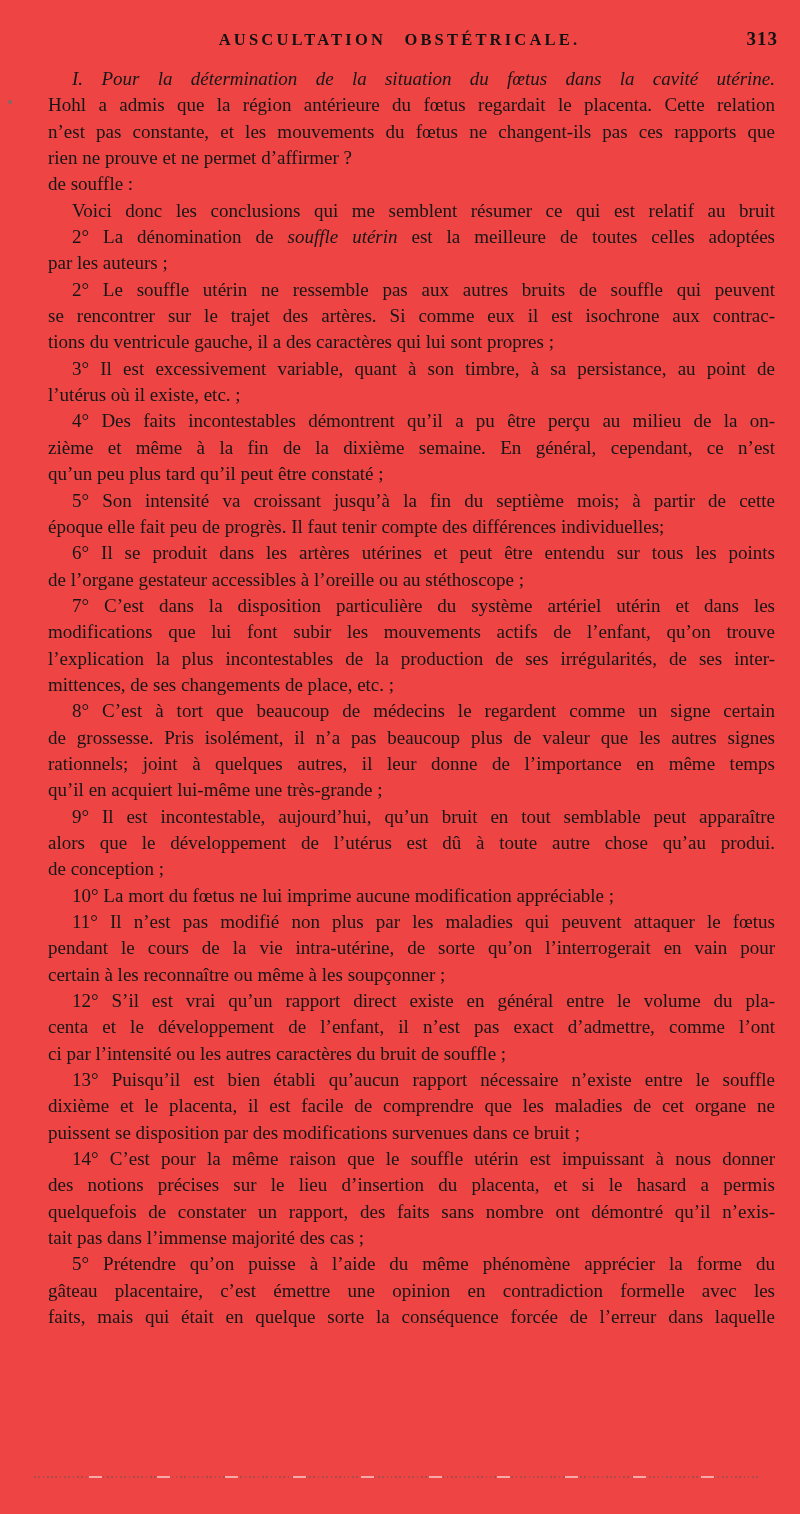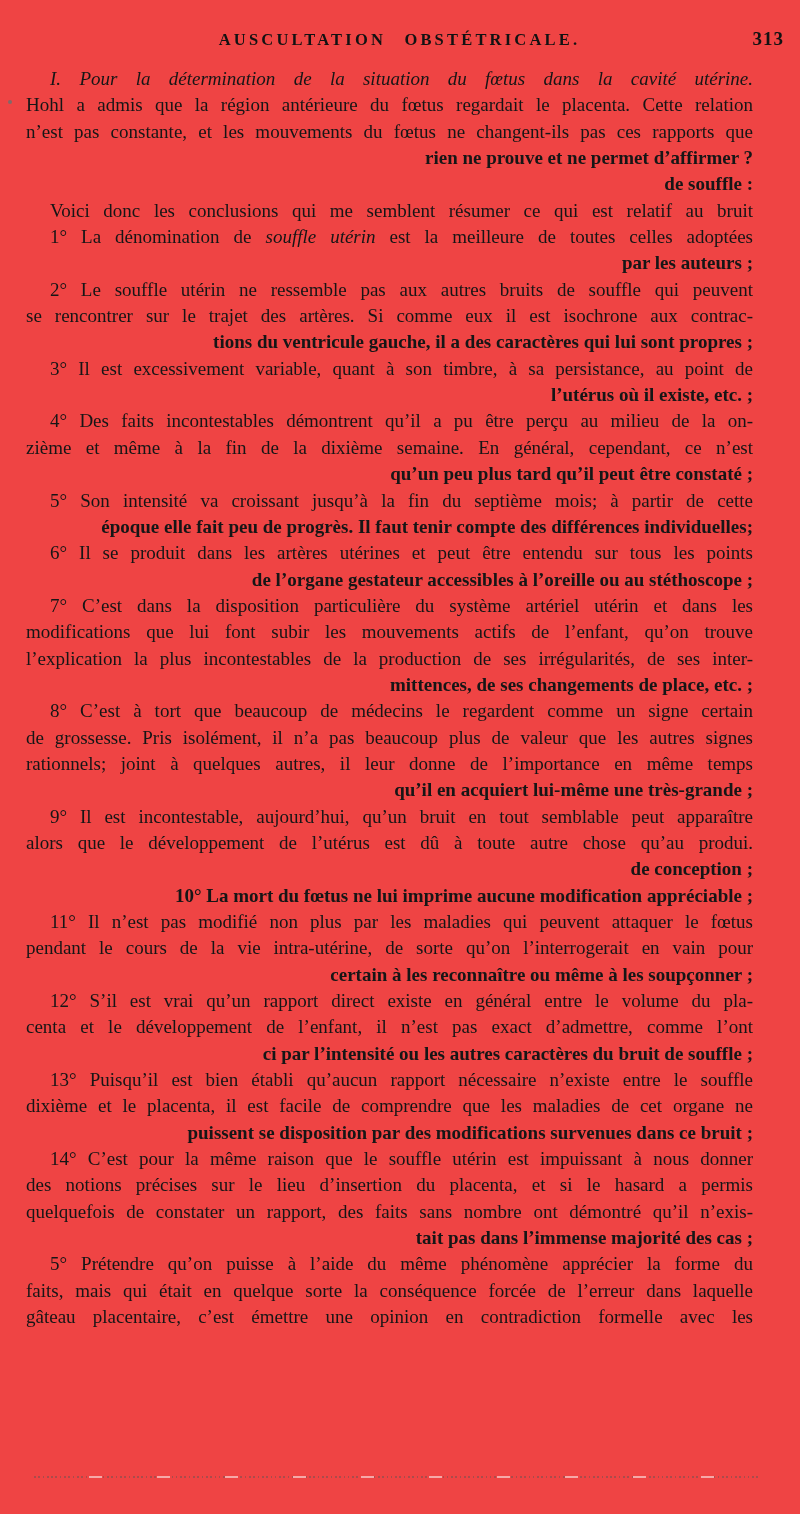--- a/index.html
+++ b/index.html
@@ -13,35 +13,35 @@
     padding-left:24px;
   }
   .running-title{
     position:absolute;top:30px;left:36px;width:727px;
     text-align:center;
     font-size:16.5px;font-weight:700;
     letter-spacing:3.2px;word-spacing:11px;
     color:#121212;
   }
   .page-number{
-    position:absolute;top:28px;right:40px;
+    position:absolute;top:28px;right:46px;
     font-size:19px;font-weight:700;letter-spacing:1px;
     color:#121212;
   }
   .text-block{
-    position:absolute;top:66px;left:26px;width:727px;
+    position:absolute;top:66px;left:48px;width:727px;
   }
   .line{
     font-size:19px;
     line-height:26.35px;
     white-space:normal;
     color:#161616;
   }
   .line.j{text-align:justify;text-align-last:justify;}
-  .line.last{text-align:right;font-weight:bold;}
+  .line.last{text-align:left;}
   .line.indent{text-indent:24px;}
   .it{font-style:italic;}
   .margin-dot{
     position:absolute;left:8px;top:100px;
     width:4px;height:4px;border-radius:50%;
     background:#6f6f6f;opacity:.85;
   }
   .dotted-line{
     position:absolute;top:1476px;left:34px;width:724px;height:2px;
     background-image:
@@ -59,21 +59,21 @@
 
   <span class="margin-dot"></span>
 
   <div class="text-block">
       <div class="line j indent"><span class="it">I. Pour la détermination de la situation du fœtus dans la cavité utérine.</span></div>
       <div class="line j"><span>Hohl a admis que la région antérieure du fœtus regardait le placenta. Cette relation</span></div>
       <div class="line j"><span>n’est pas constante, et les mouvements du fœtus ne changent-ils pas ces rapports que</span></div>
       <div class="line last"><span>rien ne prouve et ne permet d’affirmer ?</span></div>
       <div class="line last"><span>de souffle :</span></div>
       <div class="line j indent"><span>Voici donc les conclusions qui me semblent résumer ce qui est relatif au bruit</span></div>
-      <div class="line j indent"><span>1° La dénomination de </span><span class="it">souffle utérin</span><span> est la meilleure de toutes celles adoptées</span></div>
+      <div class="line j indent"><span>2° La dénomination de </span><span class="it">souffle utérin</span><span> est la meilleure de toutes celles adoptées</span></div>
       <div class="line last"><span>par les auteurs ;</span></div>
       <div class="line j indent"><span>2° Le souffle utérin ne ressemble pas aux autres bruits de souffle qui peuvent</span></div>
       <div class="line j"><span>se rencontrer sur le trajet des artères. Si comme eux il est isochrone aux contrac-</span></div>
       <div class="line last"><span>tions du ventricule gauche, il a des caractères qui lui sont propres ;</span></div>
       <div class="line j indent"><span>3° Il est excessivement variable, quant à son timbre, à sa persistance, au point de</span></div>
       <div class="line last"><span>l’utérus où il existe, etc. ;</span></div>
       <div class="line j indent"><span>4° Des faits incontestables démontrent qu’il a pu être perçu au milieu de la on-</span></div>
       <div class="line j"><span>zième et même à la fin de la dixième semaine. En général, cependant, ce n’est</span></div>
       <div class="line last"><span>qu’un peu plus tard qu’il peut être constaté ;</span></div>
       <div class="line j indent"><span>5° Son intensité va croissant jusqu’à la fin du septième mois; à partir de cette</span></div>
@@ -99,18 +99,18 @@
       <div class="line j"><span>centa et le développement de l’enfant, il n’est pas exact d’admettre, comme l’ont</span></div>
       <div class="line last"><span>ci par l’intensité ou les autres caractères du bruit de souffle ;</span></div>
       <div class="line j indent"><span>13° Puisqu’il est bien établi qu’aucun rapport nécessaire n’existe entre le souffle</span></div>
       <div class="line j"><span>dixième et le placenta, il est facile de comprendre que les maladies de cet organe ne</span></div>
       <div class="line last"><span>puissent se disposition par des modifications survenues dans ce bruit ;</span></div>
       <div class="line j indent"><span>14° C’est pour la même raison que le souffle utérin est impuissant à nous donner</span></div>
       <div class="line j"><span>des notions précises sur le lieu d’insertion du placenta, et si le hasard a permis</span></div>
       <div class="line j"><span>quelquefois de constater un rapport, des faits sans nombre ont démontré qu’il n’exis-</span></div>
       <div class="line last"><span>tait pas dans l’immense majorité des cas ;</span></div>
       <div class="line j indent"><span>5° Prétendre qu’on puisse à l’aide du même phénomène apprécier la forme du</span></div>
+      <div class="line j"><span>gâteau placentaire, c’est émettre une opinion en contradiction formelle avec les</span></div>
       <div class="line j"><span>faits, mais qui était en quelque sorte la conséquence forcée de l’erreur dans laquelle</span></div>
-      <div class="line j"><span>gâteau placentaire, c’est émettre une opinion en contradiction formelle avec les</span></div>
     </div>
 
   <div class="dotted-line"></div>
 </div>
 
 </body></html>

